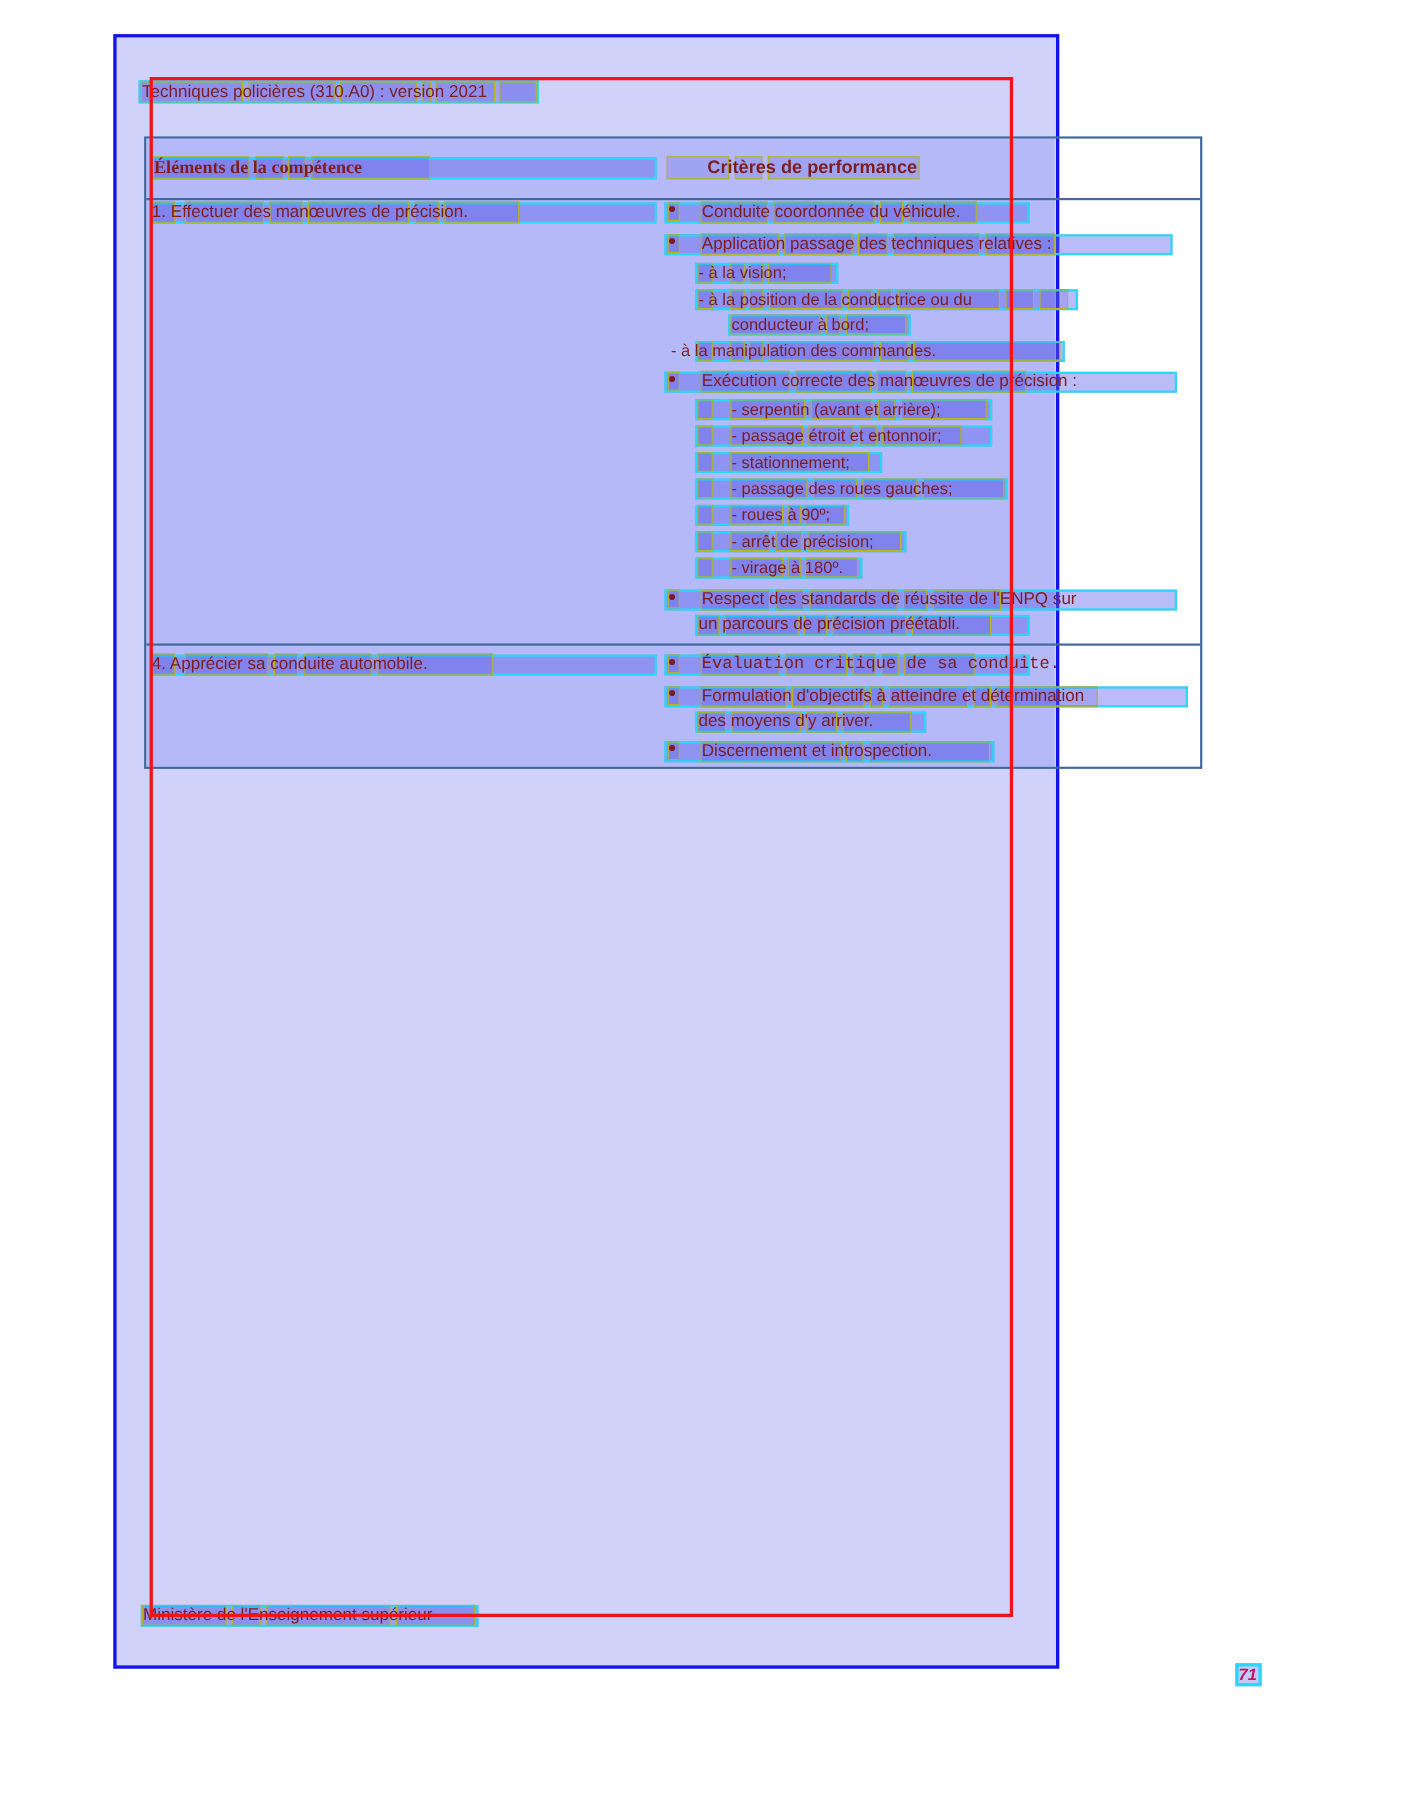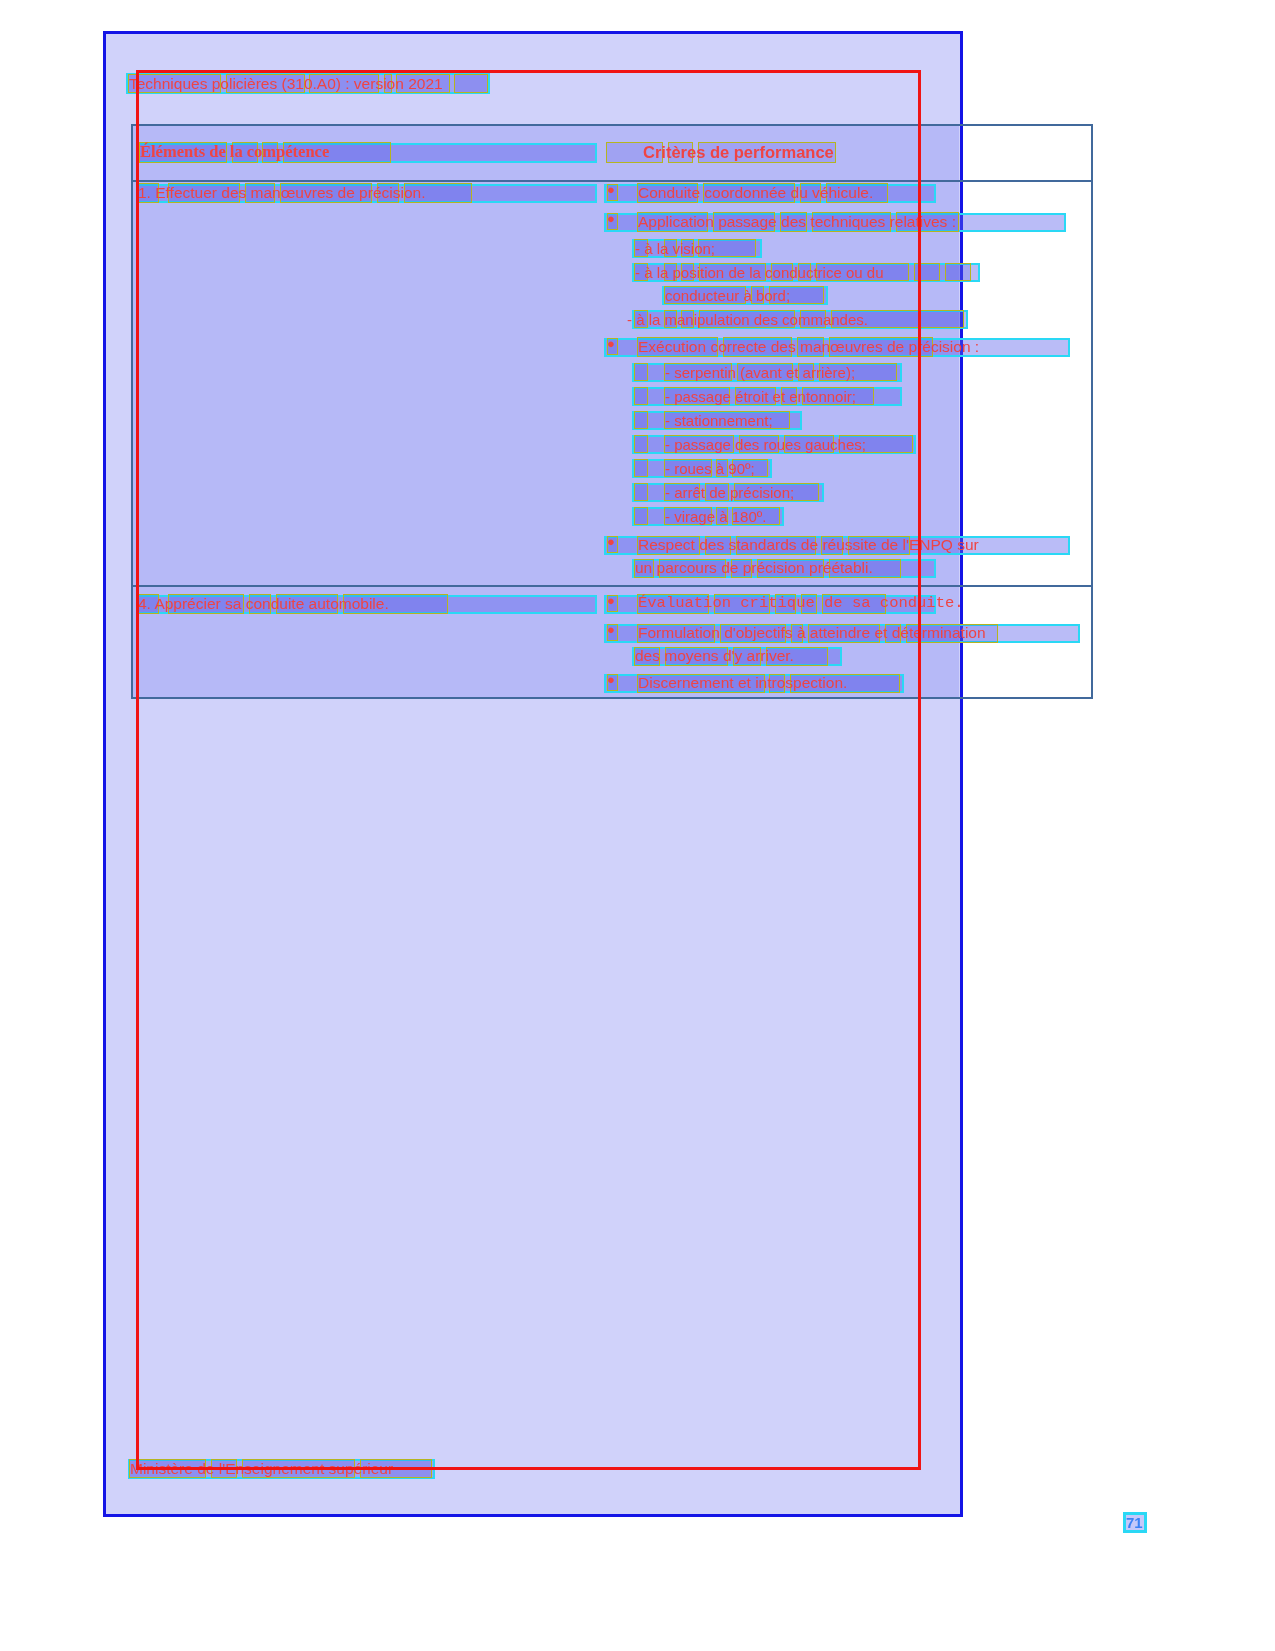--- a/index.html
+++ b/index.html
@@ -55,21 +55,21 @@
     border: 1px solid #b5b520;
     background: rgba(60,60,220,0.18);
     z-index: 23;
   }
 
   .txt {
     position: absolute;
     white-space: nowrap;
     font-size: 15.5px;
     line-height: 1;
-    color: #ef4444;
+    color: #7f1d1d;
     z-index: 30;
   }
   .txt.hdr { font-weight: bold; font-size: 16.5px; }
   .txt.small { font-size: 15px; }
 
   
   .tbl {
     position: absolute;
     left: 131px; top: 124px;
     width: 962px; height: 575px;
@@ -83,22 +83,23 @@
   }
   .tbl .shade {
     position: absolute;
     background: rgba(150,155,245,0.45);
   }
 
   .pagenum {
     position: absolute;
     font-size: 15px;
     font-weight: bold;
-    color: #3b82f6;
+    color: #be185d;
     z-index: 30;
+    font-style: italic;
   }
   .pagenum-box {
     position: absolute;
     background: rgba(150,155,245,0.55);
     border: 3px solid #2ad8f5;
     z-index: 22;
   }
 </style>
 </head>
 <body>
@@ -189,21 +190,21 @@
     <div class="wordbox" style="left:769px;top:286px;width:55px;height:18px;"></div>
     <div class="txt small" style="left:665px;top:288px;">conducteur à bord;</div>
 
     <div class="lineboxbg" style="left:632px;top:310px;width:336px;height:19px;"></div>
     <div class="wordbox" style="left:634px;top:310px;width:14px;height:18px;"></div>
     <div class="wordbox" style="left:664px;top:310px;width:13px;height:18px;"></div>
     <div class="wordbox" style="left:681px;top:310px;width:13px;height:18px;"></div>
     <div class="wordbox" style="left:699px;top:310px;width:96px;height:18px;"></div>
     <div class="wordbox" style="left:800px;top:310px;width:26px;height:18px;"></div>
     <div class="wordbox" style="left:831px;top:310px;width:133px;height:18px;"></div>
-    <div class="txt small" style="left:615px;top:312px;padding-left:12px;">-    à la manipulation des commandes.</div>
+    <div class="txt small" style="left:598px;top:312px;padding-left:12px;">-    à la manipulation des commandes.</div>
 
     <div class="lineboxbg" style="left:604px;top:338px;width:466px;height:19px;"></div>
     <div class="wordbox" style="left:607px;top:338px;width:11px;height:17px;"></div>
     <div class="txt" style="left:607px;top:337px;font-size:13px;">●</div>
     <div class="wordbox" style="left:637px;top:337px;width:81px;height:20px;"></div>
     <div class="wordbox" style="left:723px;top:337px;width:69px;height:20px;"></div>
     <div class="wordbox" style="left:797px;top:337px;width:27px;height:20px;"></div>
     <div class="wordbox" style="left:829px;top:337px;width:104px;height:20px;"></div>
     <div class="txt" style="left:638px;top:339px;">Exécution correcte des manœuvres de précision :</div>
 

